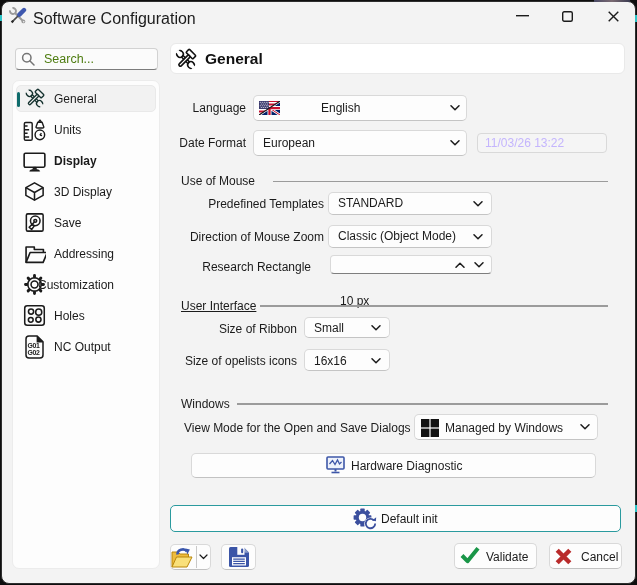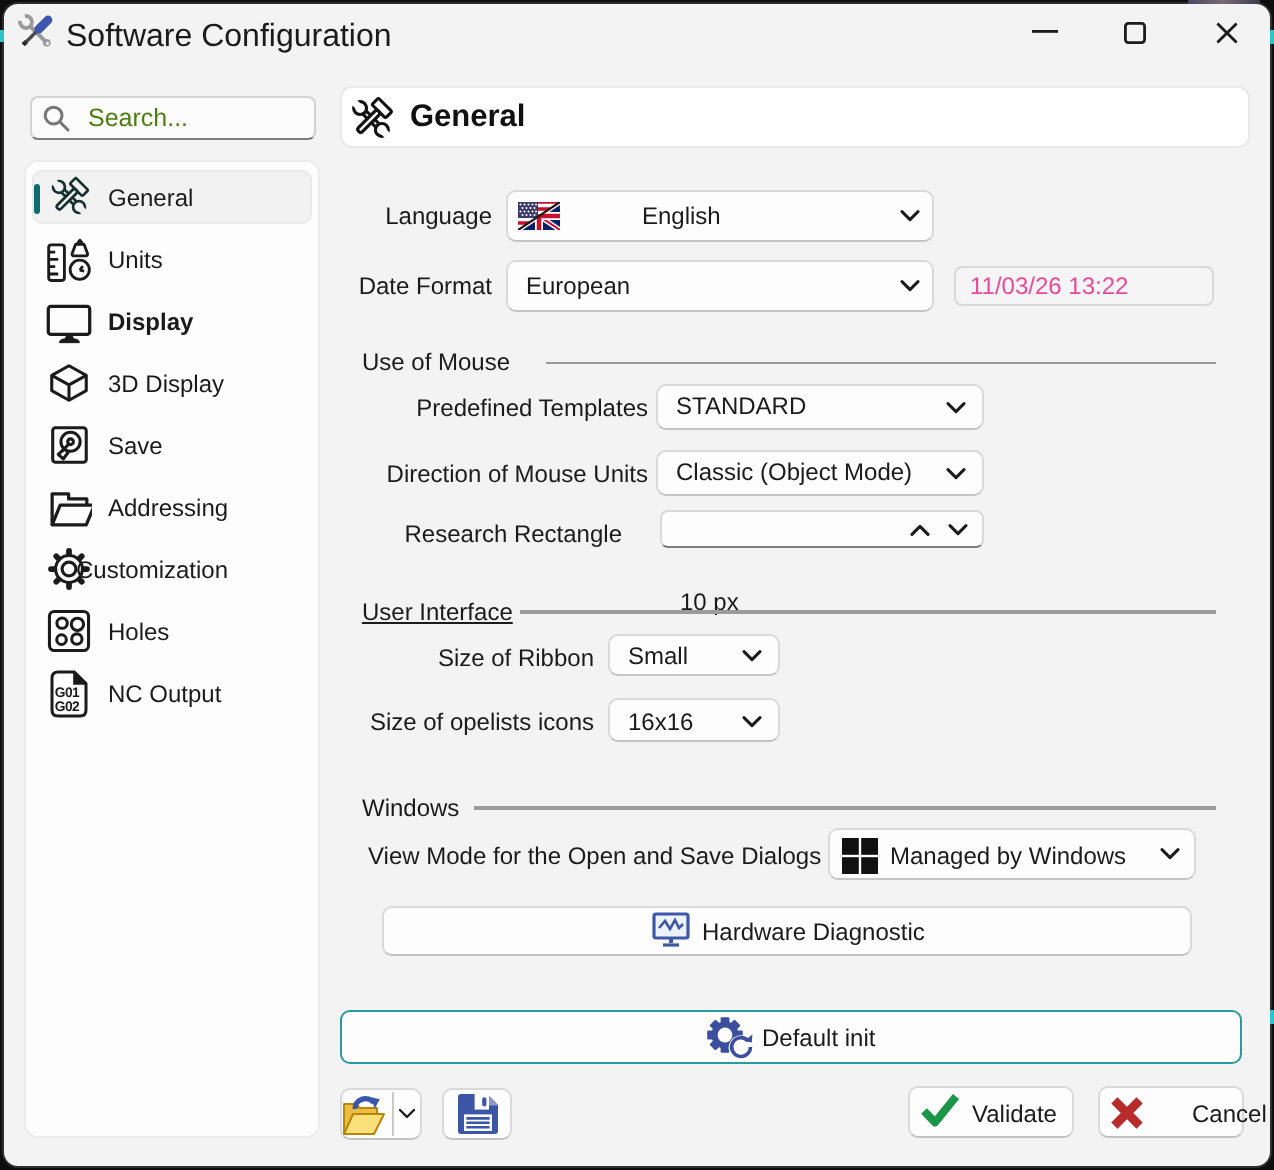--- a/index.html
+++ b/index.html
@@ -220,32 +220,32 @@
   </svg>
 
 
 <div class="rlbl" style="left:120px;top:136px;width:126px;">Date Format</div>
 <div class="dd" style="left:253px;top:130px;width:214px;height:26px;"></div>
 <div class="lbl" style="left:263px;top:136px;">European</div>
 <svg class="abs" style="left:450px;top:140px;" width="10" height="6" viewBox="0 0 10 6">
     <path d="M1 0.8 L5 4.8 L9 0.8" fill="none" stroke="#1b1b1b" stroke-width="1.5" stroke-linecap="round" stroke-linejoin="round"></path>
   </svg>
 <div class="abs" style="left:477px;top:133px;width:130px;height:20px;background:#f5f5f5;border:1px solid #d9d9d9;border-radius:4px;box-sizing:border-box;"></div>
-<div class="lbl" style="left:485px;top:136px;color:#ec4899;">11/03/26 13:22</div>
+<div class="lbl" style="left:485px;top:136px;color:#c4b5fd;">11/03/26 13:22</div>
 
 
 <div class="lbl" style="left:181px;top:174px;">Use of Mouse</div>
 <div class="gline" style="left:273px;top:180.5px;width:335px;"></div>
 <div class="rlbl" style="left:200px;top:197px;width:124px;">Predefined Templates</div>
 <div class="dd" style="left:328px;top:192px;width:164px;height:23px;"></div>
 <div class="lbl" style="left:338px;top:196px;text-align:center;">STANDARD</div>
 <svg class="abs" style="left:473px;top:201px;" width="10" height="6" viewBox="0 0 10 6">
     <path d="M1 0.8 L5 4.8 L9 0.8" fill="none" stroke="#1b1b1b" stroke-width="1.5" stroke-linecap="round" stroke-linejoin="round"></path>
   </svg>
-<div class="rlbl" style="left:185px;top:230px;width:139px;">Direction of Mouse Units</div>
+<div class="rlbl" style="left:185px;top:230px;width:139px;">Direction of Mouse Zoom</div>
 <div class="dd" style="left:328px;top:225px;width:164px;height:23px;"></div>
 <div class="lbl" style="left:338px;top:229px;">Classic (Object Mode)</div>
 <svg class="abs" style="left:473px;top:233.5px;" width="10" height="6" viewBox="0 0 10 6">
     <path d="M1 0.8 L5 4.8 L9 0.8" fill="none" stroke="#1b1b1b" stroke-width="1.5" stroke-linecap="round" stroke-linejoin="round"></path>
   </svg>
 <div class="rlbl" style="left:187px;top:260px;width:124px;">Research Rectangle</div>
 <div class="abs" style="left:330px;top:255px;width:162px;height:19px;background:#fdfdfd;border:1px solid #d9d9d9;border-bottom:1px solid #7e7e7e;border-radius:4px;box-sizing:border-box;"></div>
 <div class="lbl" style="left:340px;top:258px;margin-top:36px;">10 px</div>
 <svg class="abs" style="left:455px;top:262px;" width="10" height="6" viewBox="0 0 10 6">
     <path d="M1 5.2 L5 1.2 L9 5.2" fill="none" stroke="#1b1b1b" stroke-width="1.5" stroke-linecap="round" stroke-linejoin="round"></path>
@@ -345,15 +345,15 @@
 
 <div class="btn" style="left:454px;top:543px;width:83px;height:26px;"></div>
 <svg class="abs" style="left:460px;top:546px;" width="20" height="18" viewBox="0 0 20 18">
     <path d="M2 9.5 L7.5 15.2 L18 2.2" fill="none" stroke="#1a9648" stroke-width="4" stroke-linejoin="round" stroke-linecap="butt"></path>
   </svg>
 <div class="lbl" style="left:486px;top:550px;">Validate</div>
 <div class="btn" style="left:549px;top:543px;width:73px;height:26px;"></div>
 <svg class="abs" style="left:555px;top:548px;" width="17" height="17" viewBox="0 0 17 17">
     <path d="M2.2 2.2 L14.8 14.8 M14.8 2.2 L2.2 14.8" stroke="#b92b2b" stroke-width="4.4" stroke-linecap="butt"></path>
   </svg>
-<div class="lbl" style="left:581px;top:550px;margin-left:15px;">Cancel</div>
+<div class="lbl" style="left:581px;top:550px;">Cancel</div>
 
 
 
 </body></html>

